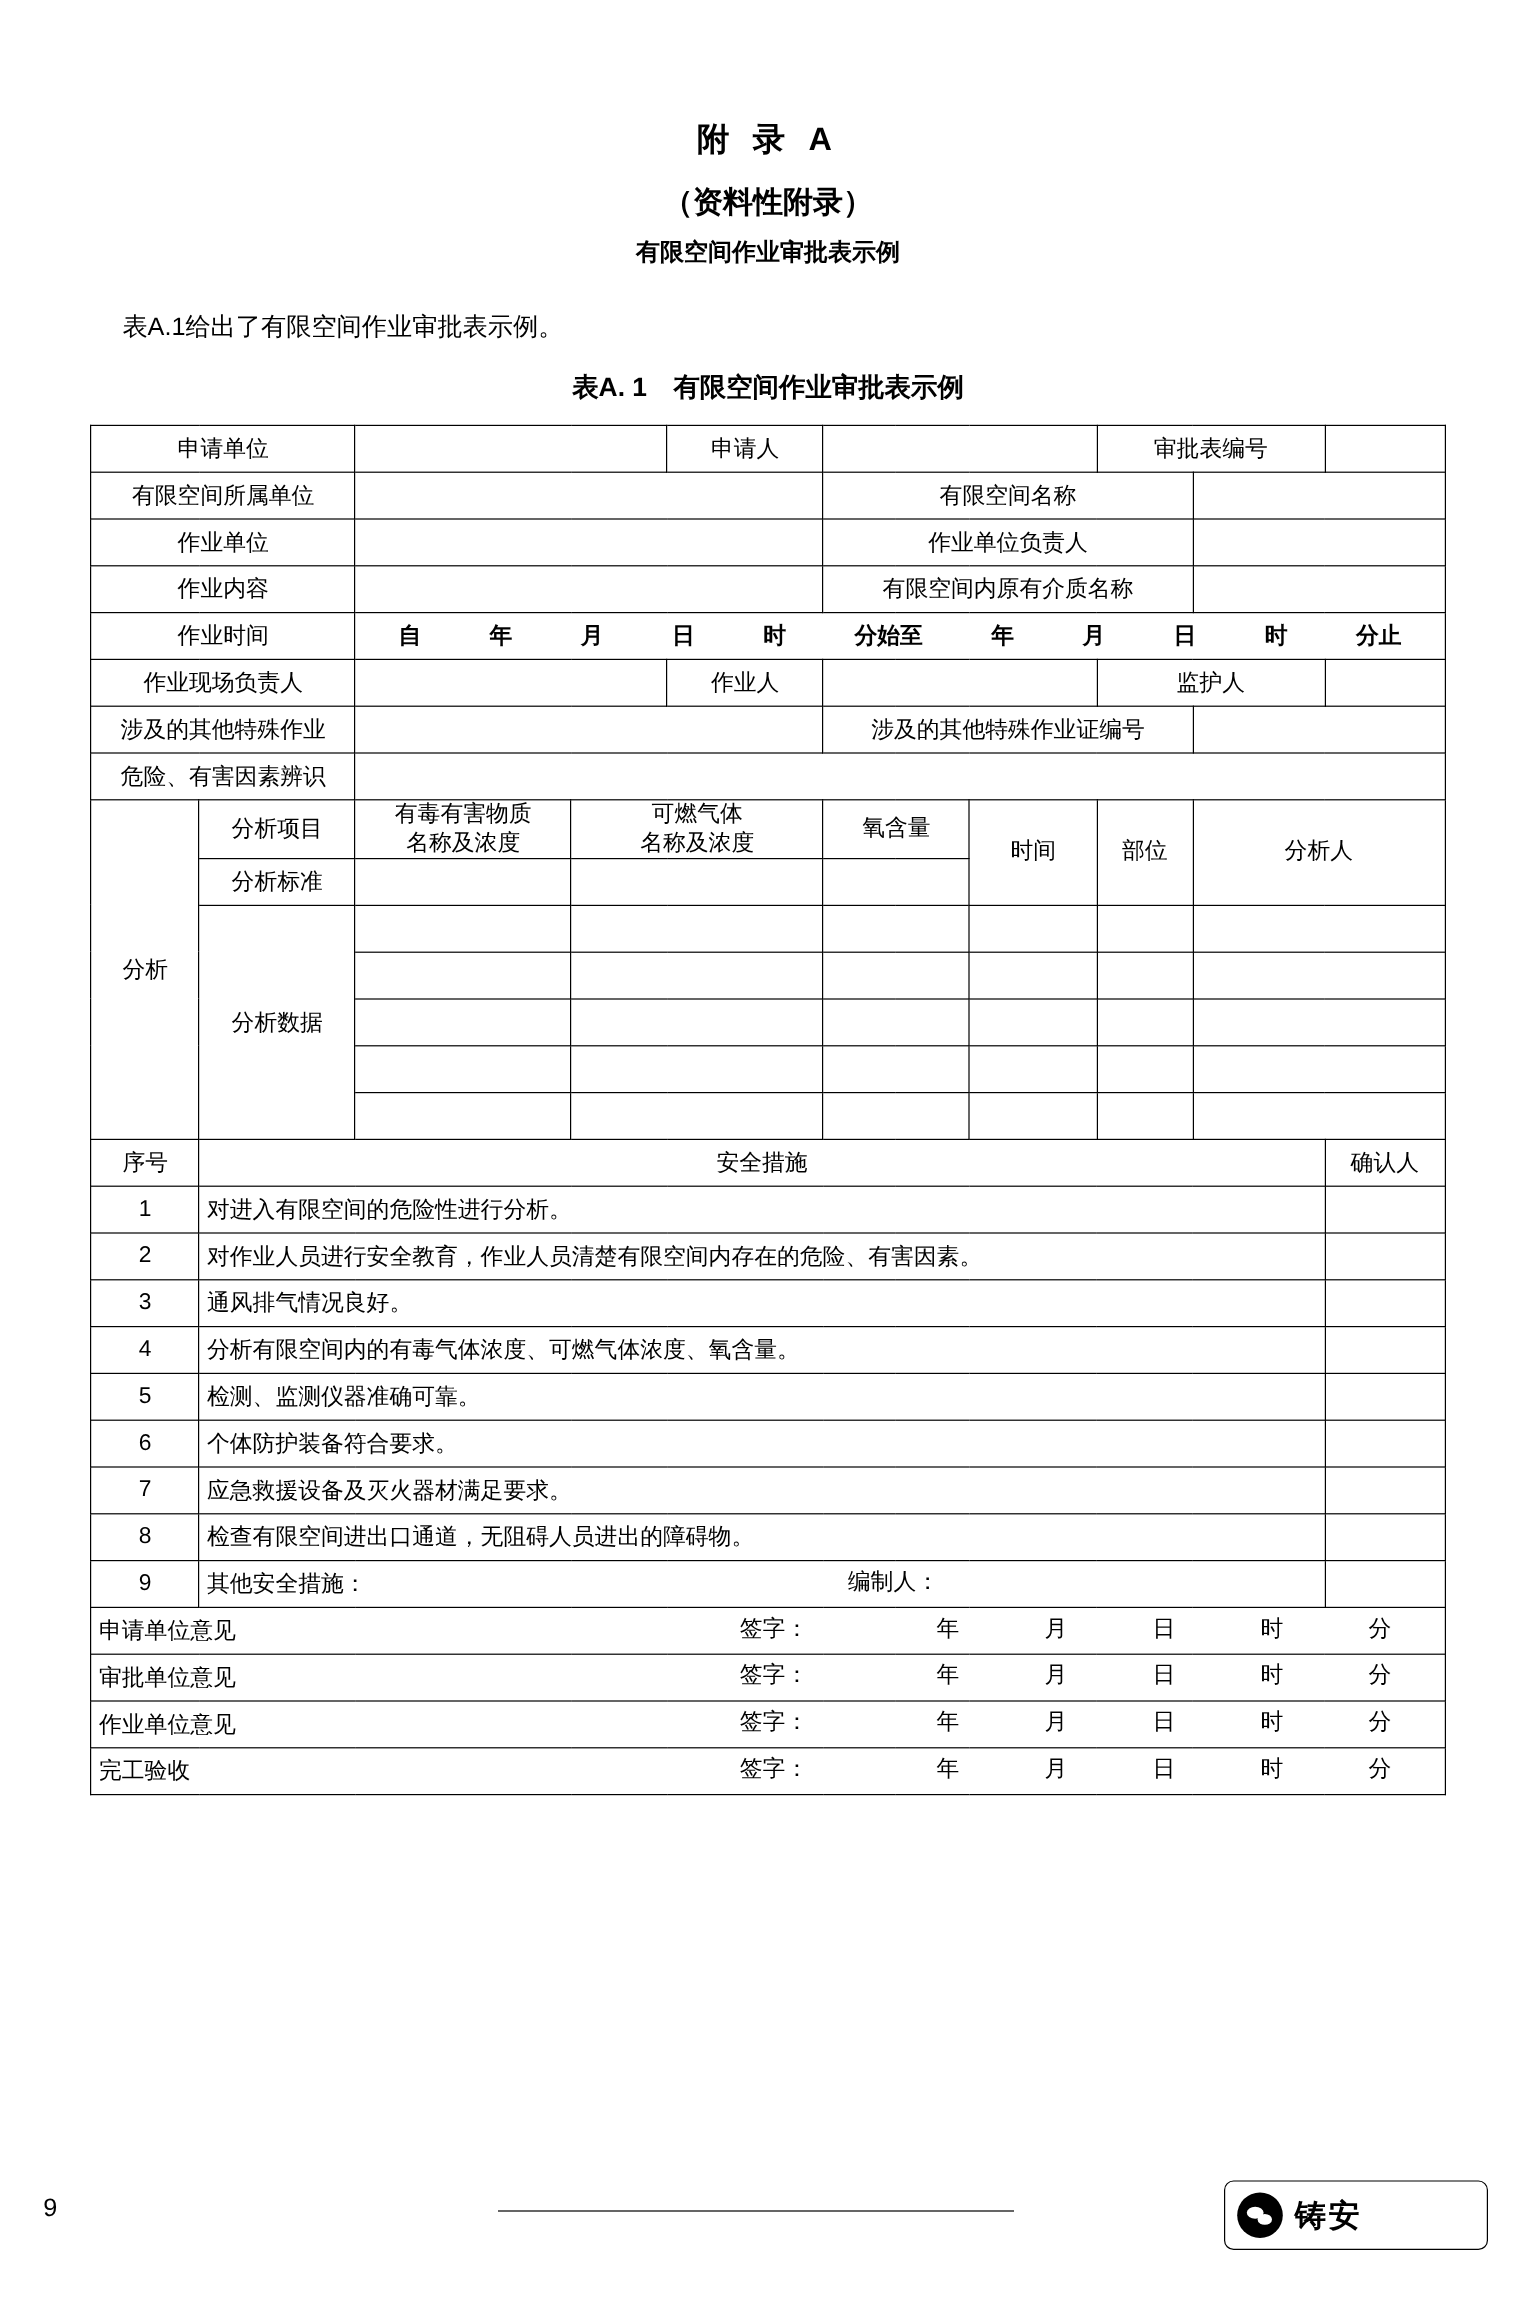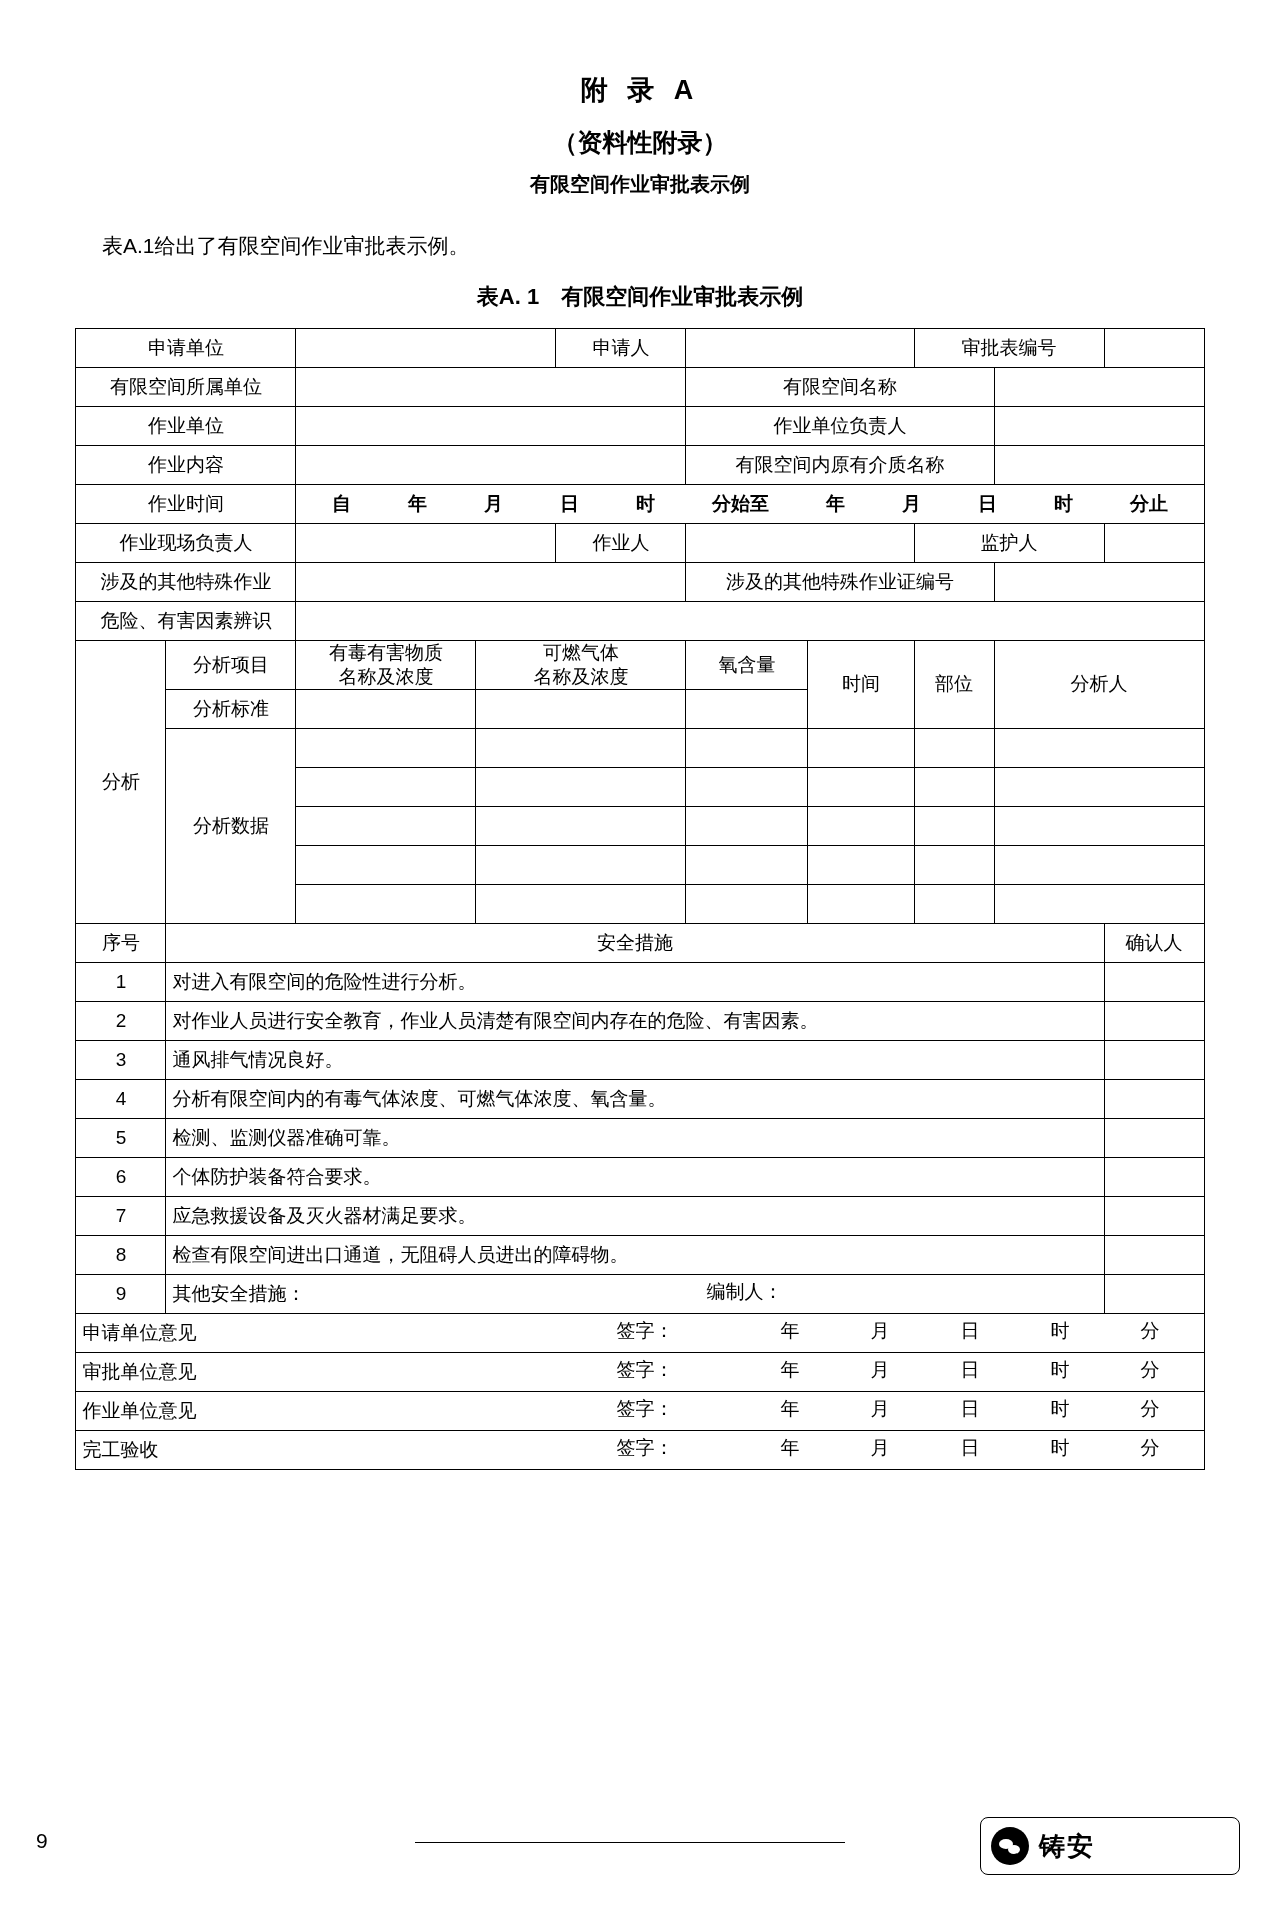--- a/index.html
+++ b/index.html
@@ -11,21 +11,21 @@
     width: 1280px;
     height: 1915px;
     font-family: "Liberation Sans", sans-serif;
     color: #000;
     position: relative;
   }
   .page {
     width: 1280px;
     height: 1915px;
     box-sizing: border-box;
-    padding: 72px 74px 0 74px;
+    padding: 98px 74px 0 74px;
     position: relative;
   }
   .title-block {
     text-align: center;
   }
   .title-a {
     font-size: 27px;
     font-weight: bold;
     letter-spacing: 6px;
     margin-bottom: 18px;
@@ -116,21 +116,21 @@
     position: absolute;
     left: 415px;
     bottom: 72px;
     width: 430px;
     border-top: 1.5px solid #000;
   }
   .wechat-badge {
     position: absolute;
     right: 40px;
     bottom: 40px;
-    width: 260px;
+    width: 220px;
     height: 58px;
     border: 1.5px solid #000;
     border-radius: 8px;
     display: flex;
     align-items: center;
     gap: 10px;
     padding: 0 10px;
     box-sizing: border-box;
   }
   .wechat-icon {

